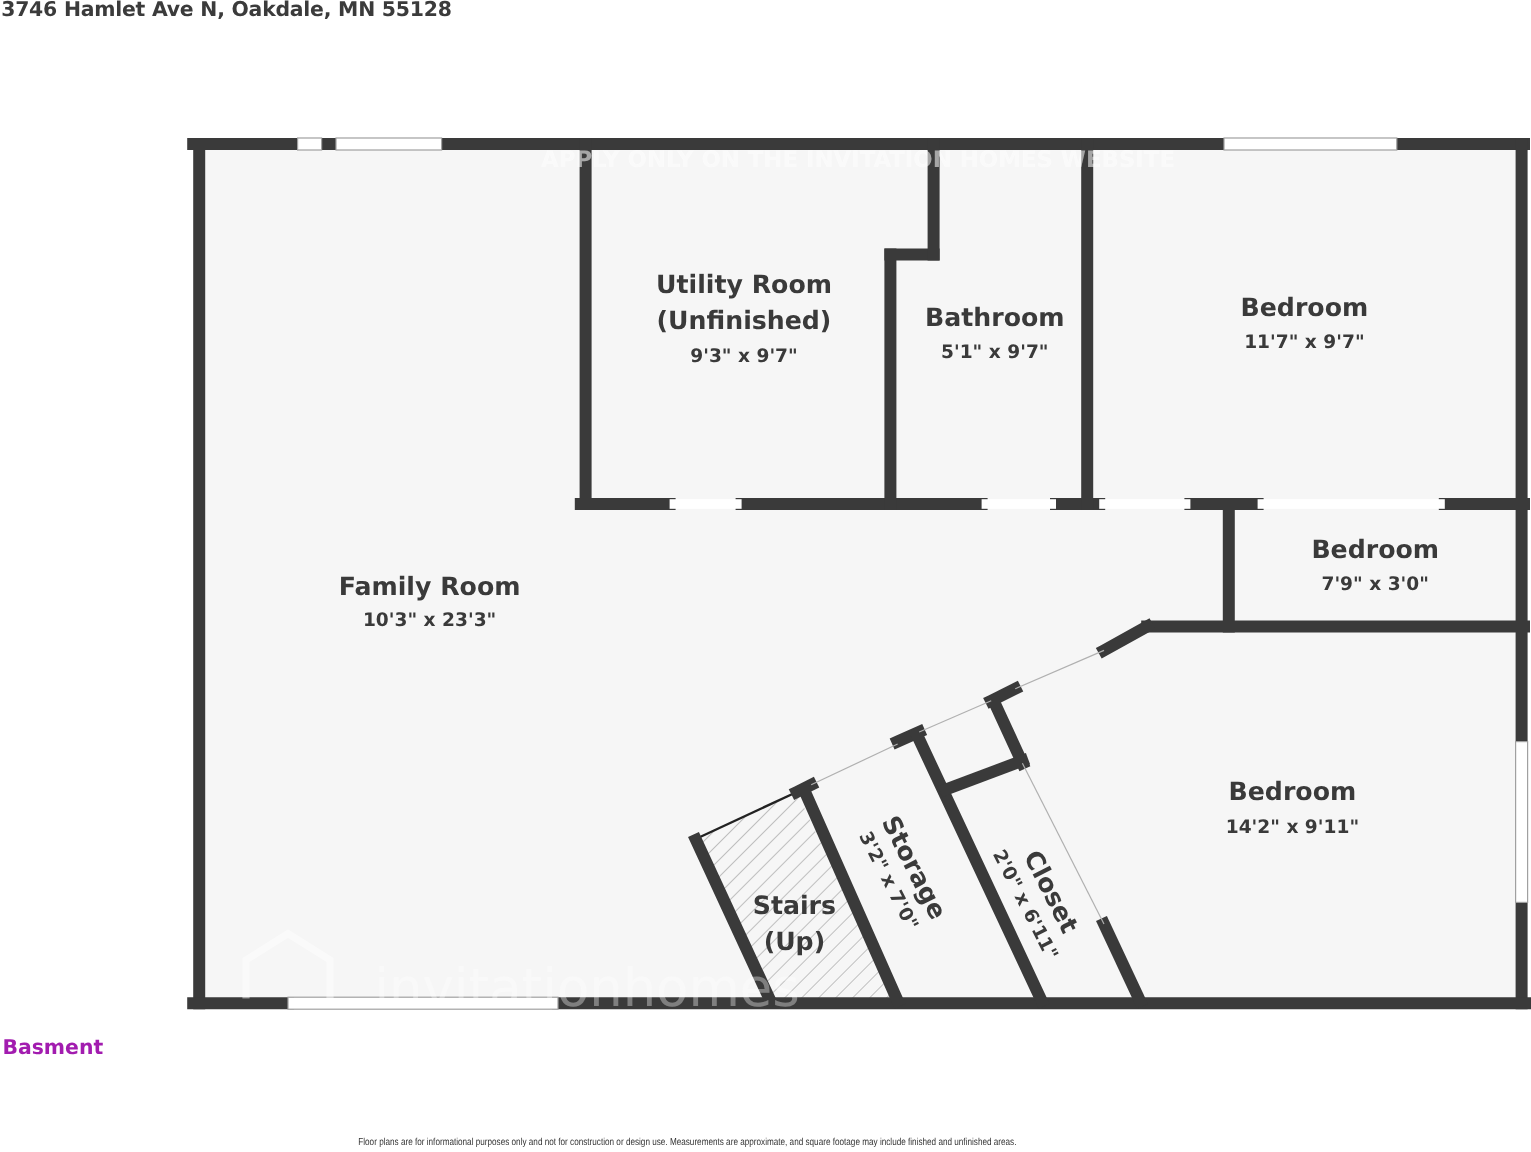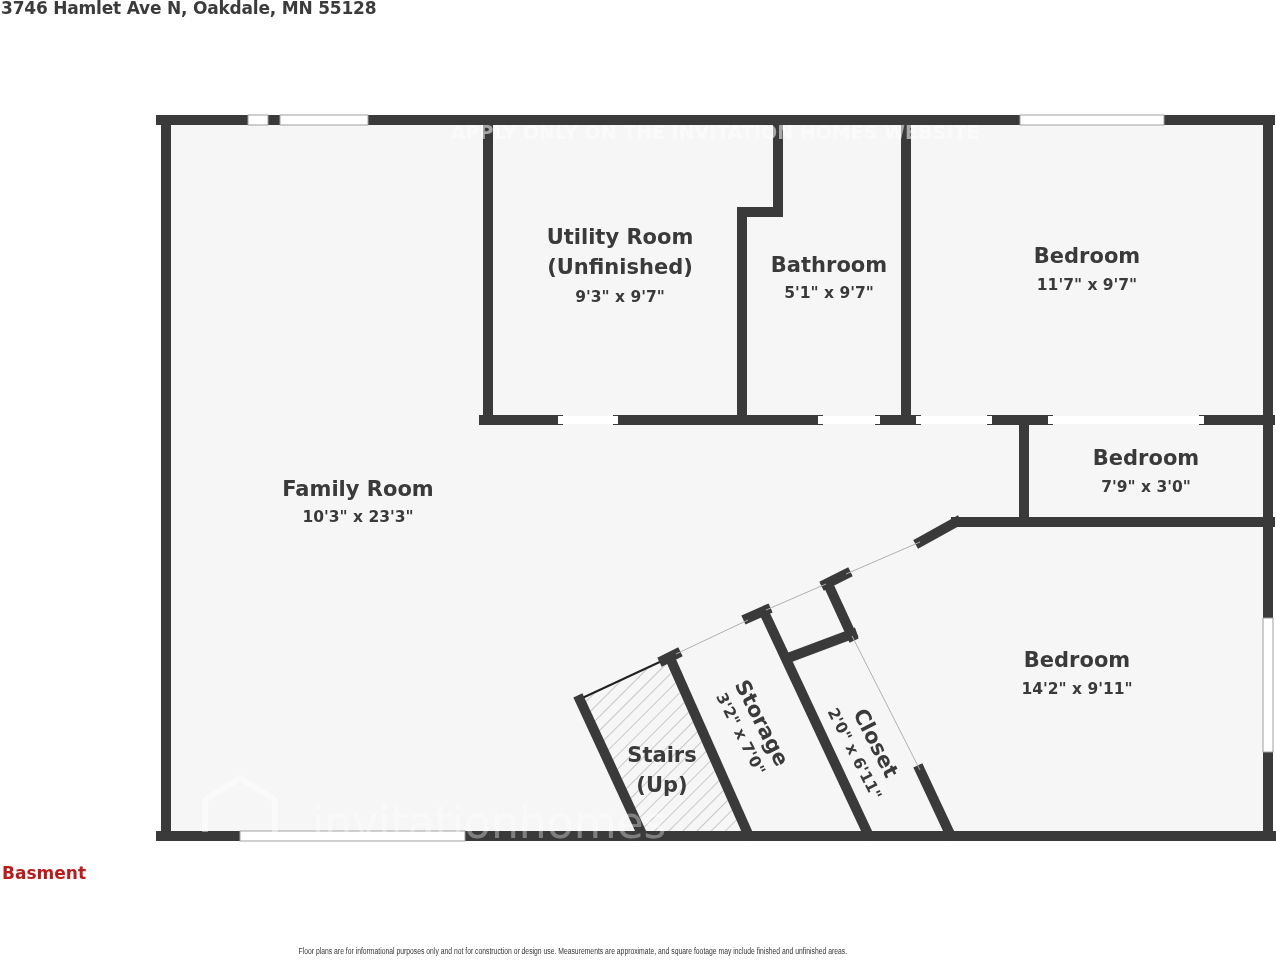--- a/index.html
+++ b/index.html
@@ -1,19 +1,19 @@
 <!DOCTYPE html>
 <html><head>
   <meta charset="utf-8">
   <style>
     html, body { margin: 0; padding: 0; background: #ffffff; }
     body { width: 1276px; height: 960px; position: relative; overflow: hidden;
            font-family: "DejaVu Sans", "Liberation Sans", sans-serif; color: #3a3a3a; }
     .address { position: absolute; left: 1px; top: -2px; font-size: 17px; font-weight: bold; color: #3b3b3b; letter-spacing: -0.2px; }
-    .floor-label { position: absolute; left: 2px; top: 863px; font-size: 17px; font-weight: bold; color: #b91c1c; }
+    .floor-label { position: absolute; left: 2px; top: 863px; font-size: 17px; font-weight: bold; color: #a21caf; }
     .disclaimer { position: absolute; left: 0; width: 1432px; top: 946px; font-size: 8.5px; color: #333; text-align: center; font-family: "Liberation Sans", sans-serif; transform: scaleX(0.8); transform-origin: left top; }
     svg.plan { position: absolute; left: 0; top: 0; }
     .room-name { font-family: "DejaVu Sans", sans-serif; font-weight: bold; font-size: 21px; fill: #3a3a3a; }
     .room-dim { font-family: "DejaVu Sans", sans-serif; font-weight: bold; font-size: 15.5px; fill: #3a3a3a; }
     .watermark-text { font-family: "DejaVu Sans", sans-serif; font-size: 44px; fill: #ffffff; opacity: 0.35; }
     .watermark-top { font-family: "DejaVu Sans", sans-serif; font-weight: bold; font-size: 19px; fill: #ffffff; opacity: 0.55; }
   </style>
 </head>
 <body>
 

